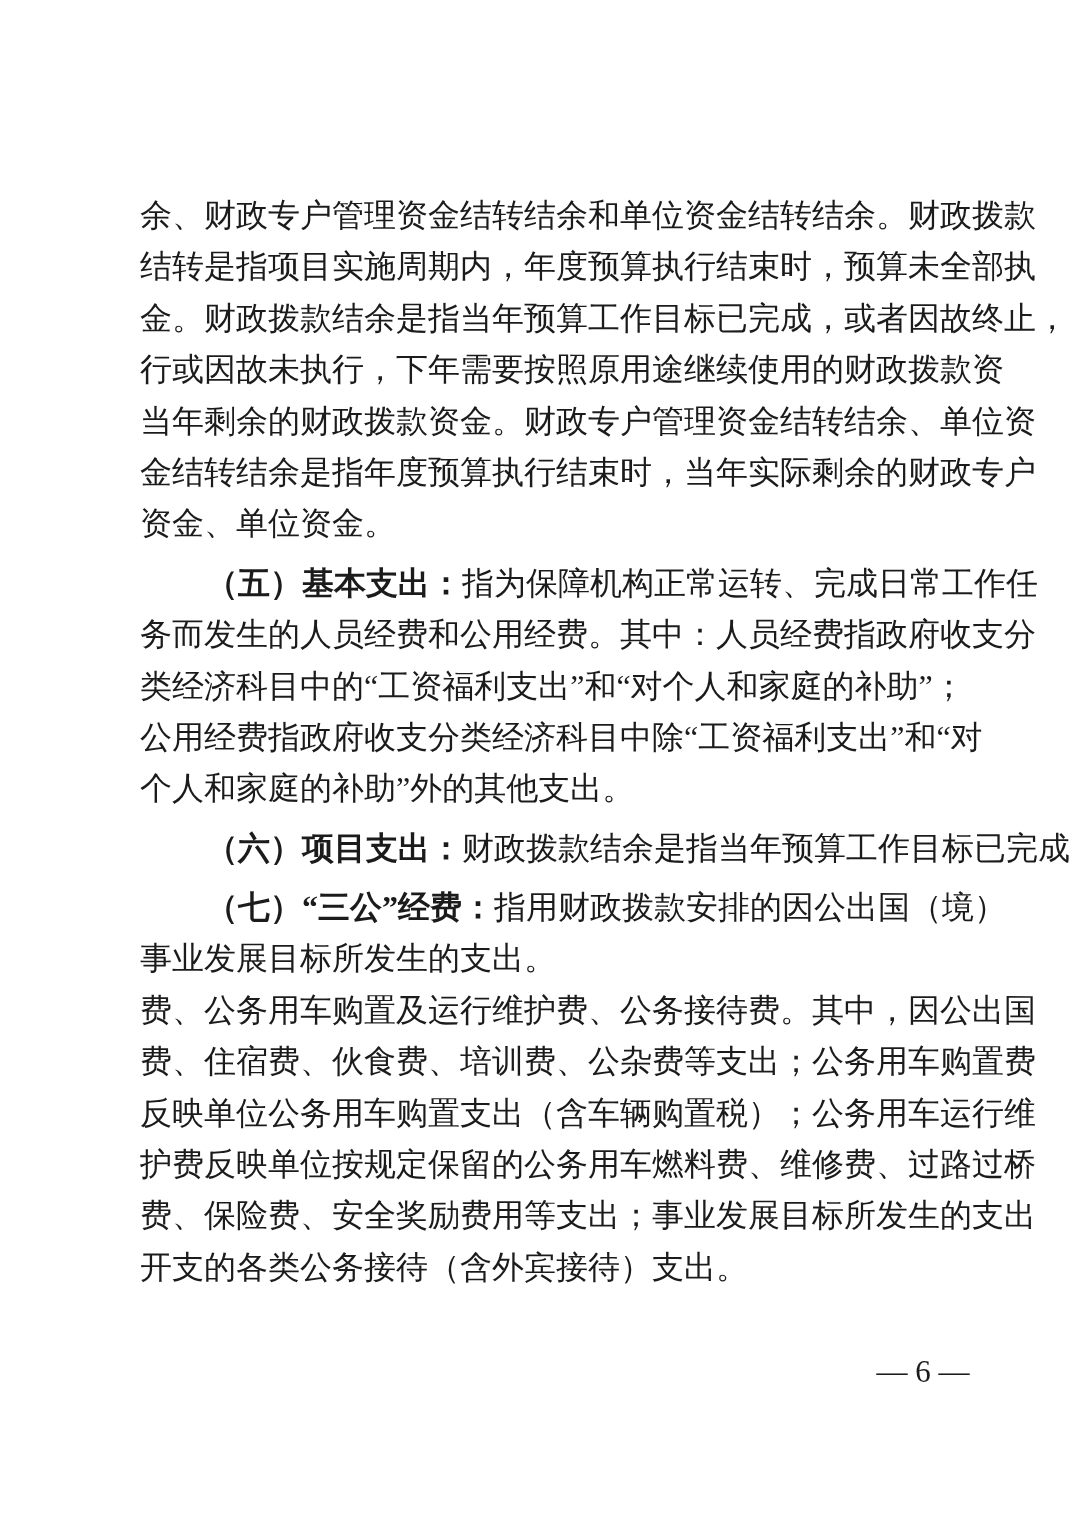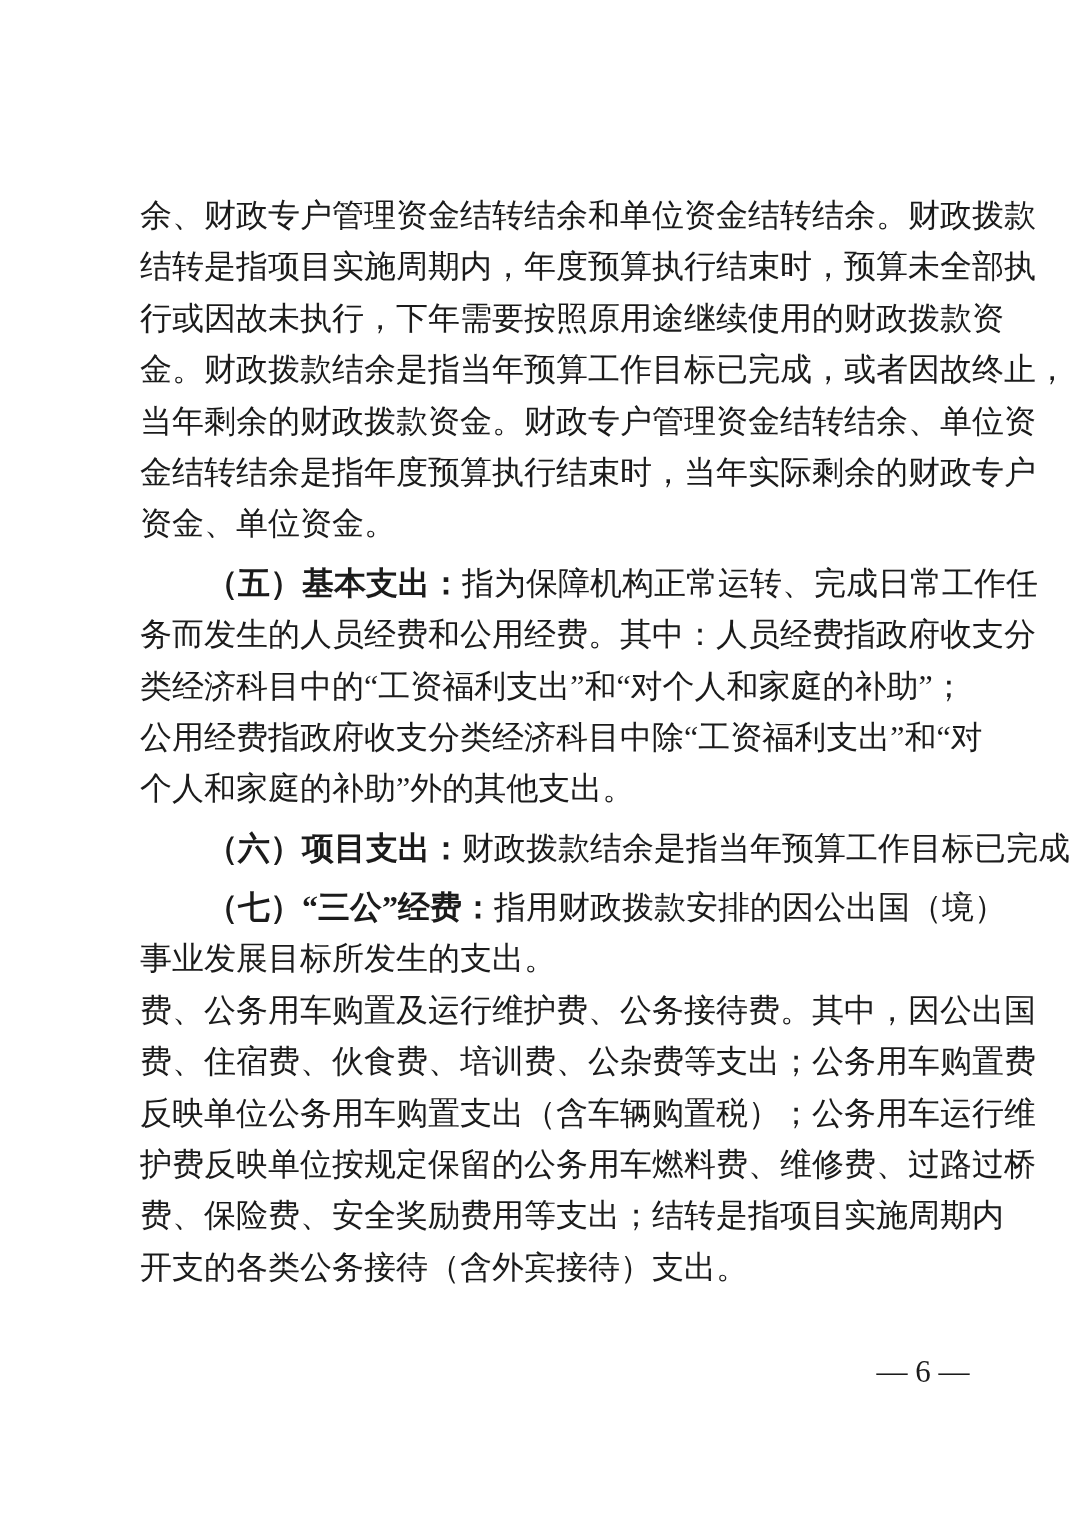--- a/index.html
+++ b/index.html
@@ -59,34 +59,34 @@
     font-weight: 400;
   }
 </style>
 </head>
 <body>
 
 <div class="page">
   <main class="text-block" id="body-text">
       <div class="line"><span class="regular">余、财政专户管理资金结转结余和单位资金结转结余。财政拨款</span></div>
       <div class="line"><span class="regular">结转是指项目实施周期内，年度预算执行结束时，预算未全部执</span></div>
+      <div class="line"><span class="regular">金。财政拨款结余是指当年预算工作目标已完成，或者因故终止，</span></div>
       <div class="line"><span class="regular">行或因故未执行，下年需要按照原用途继续使用的财政拨款资</span></div>
-      <div class="line"><span class="regular">金。财政拨款结余是指当年预算工作目标已完成，或者因故终止，</span></div>
       <div class="line"><span class="regular">当年剩余的财政拨款资金。财政专户管理资金结转结余、单位资</span></div>
       <div class="line"><span class="regular">金结转结余是指年度预算执行结束时，当年实际剩余的财政专户</span></div>
       <div class="line para-end"><span class="regular">资金、单位资金。</span></div>
       <div class="line indent"><span class="bold">（五）基本支出：</span><span class="regular">指为保障机构正常运转、完成日常工作任</span></div>
       <div class="line"><span class="regular">务而发生的人员经费和公用经费。其中：人员经费指政府收支分</span></div>
       <div class="line"><span class="regular">类经济科目中的“工资福利支出”和“对个人和家庭的补助”；</span></div>
       <div class="line"><span class="regular">公用经费指政府收支分类经济科目中除“工资福利支出”和“对</span></div>
       <div class="line para-end"><span class="regular">个人和家庭的补助”外的其他支出。</span></div>
       <div class="line indent"><span class="bold">（六）项目支出：</span><span class="regular">财政拨款结余是指当年预算工作目标已完成</span></div>
       <div class="line indent"><span class="bold">（七）“三公”经费：</span><span class="regular">指用财政拨款安排的因公出国（境）</span></div>
       <div class="line para-end"><span class="regular">事业发展目标所发生的支出。</span></div>
       <div class="line"><span class="regular">费、公务用车购置及运行维护费、公务接待费。其中，因公出国</span></div>
       <div class="line"><span class="regular">费、住宿费、伙食费、培训费、公杂费等支出；公务用车购置费</span></div>
       <div class="line"><span class="regular">反映单位公务用车购置支出（含车辆购置税）；公务用车运行维</span></div>
       <div class="line"><span class="regular">护费反映单位按规定保留的公务用车燃料费、维修费、过路过桥</span></div>
-      <div class="line"><span class="regular">费、保险费、安全奖励费用等支出；结转是指项目实施周期内</span></div>
+      <div class="line"><span class="regular">费、保险费、安全奖励费用等支出；事业发展目标所发生的支出</span></div>
       <div class="line para-end"><span class="regular">开支的各类公务接待（含外宾接待）支出。</span></div>
     </main>
   <div class="page-number">— 6 —</div>
 </div>
 
 </body></html>

